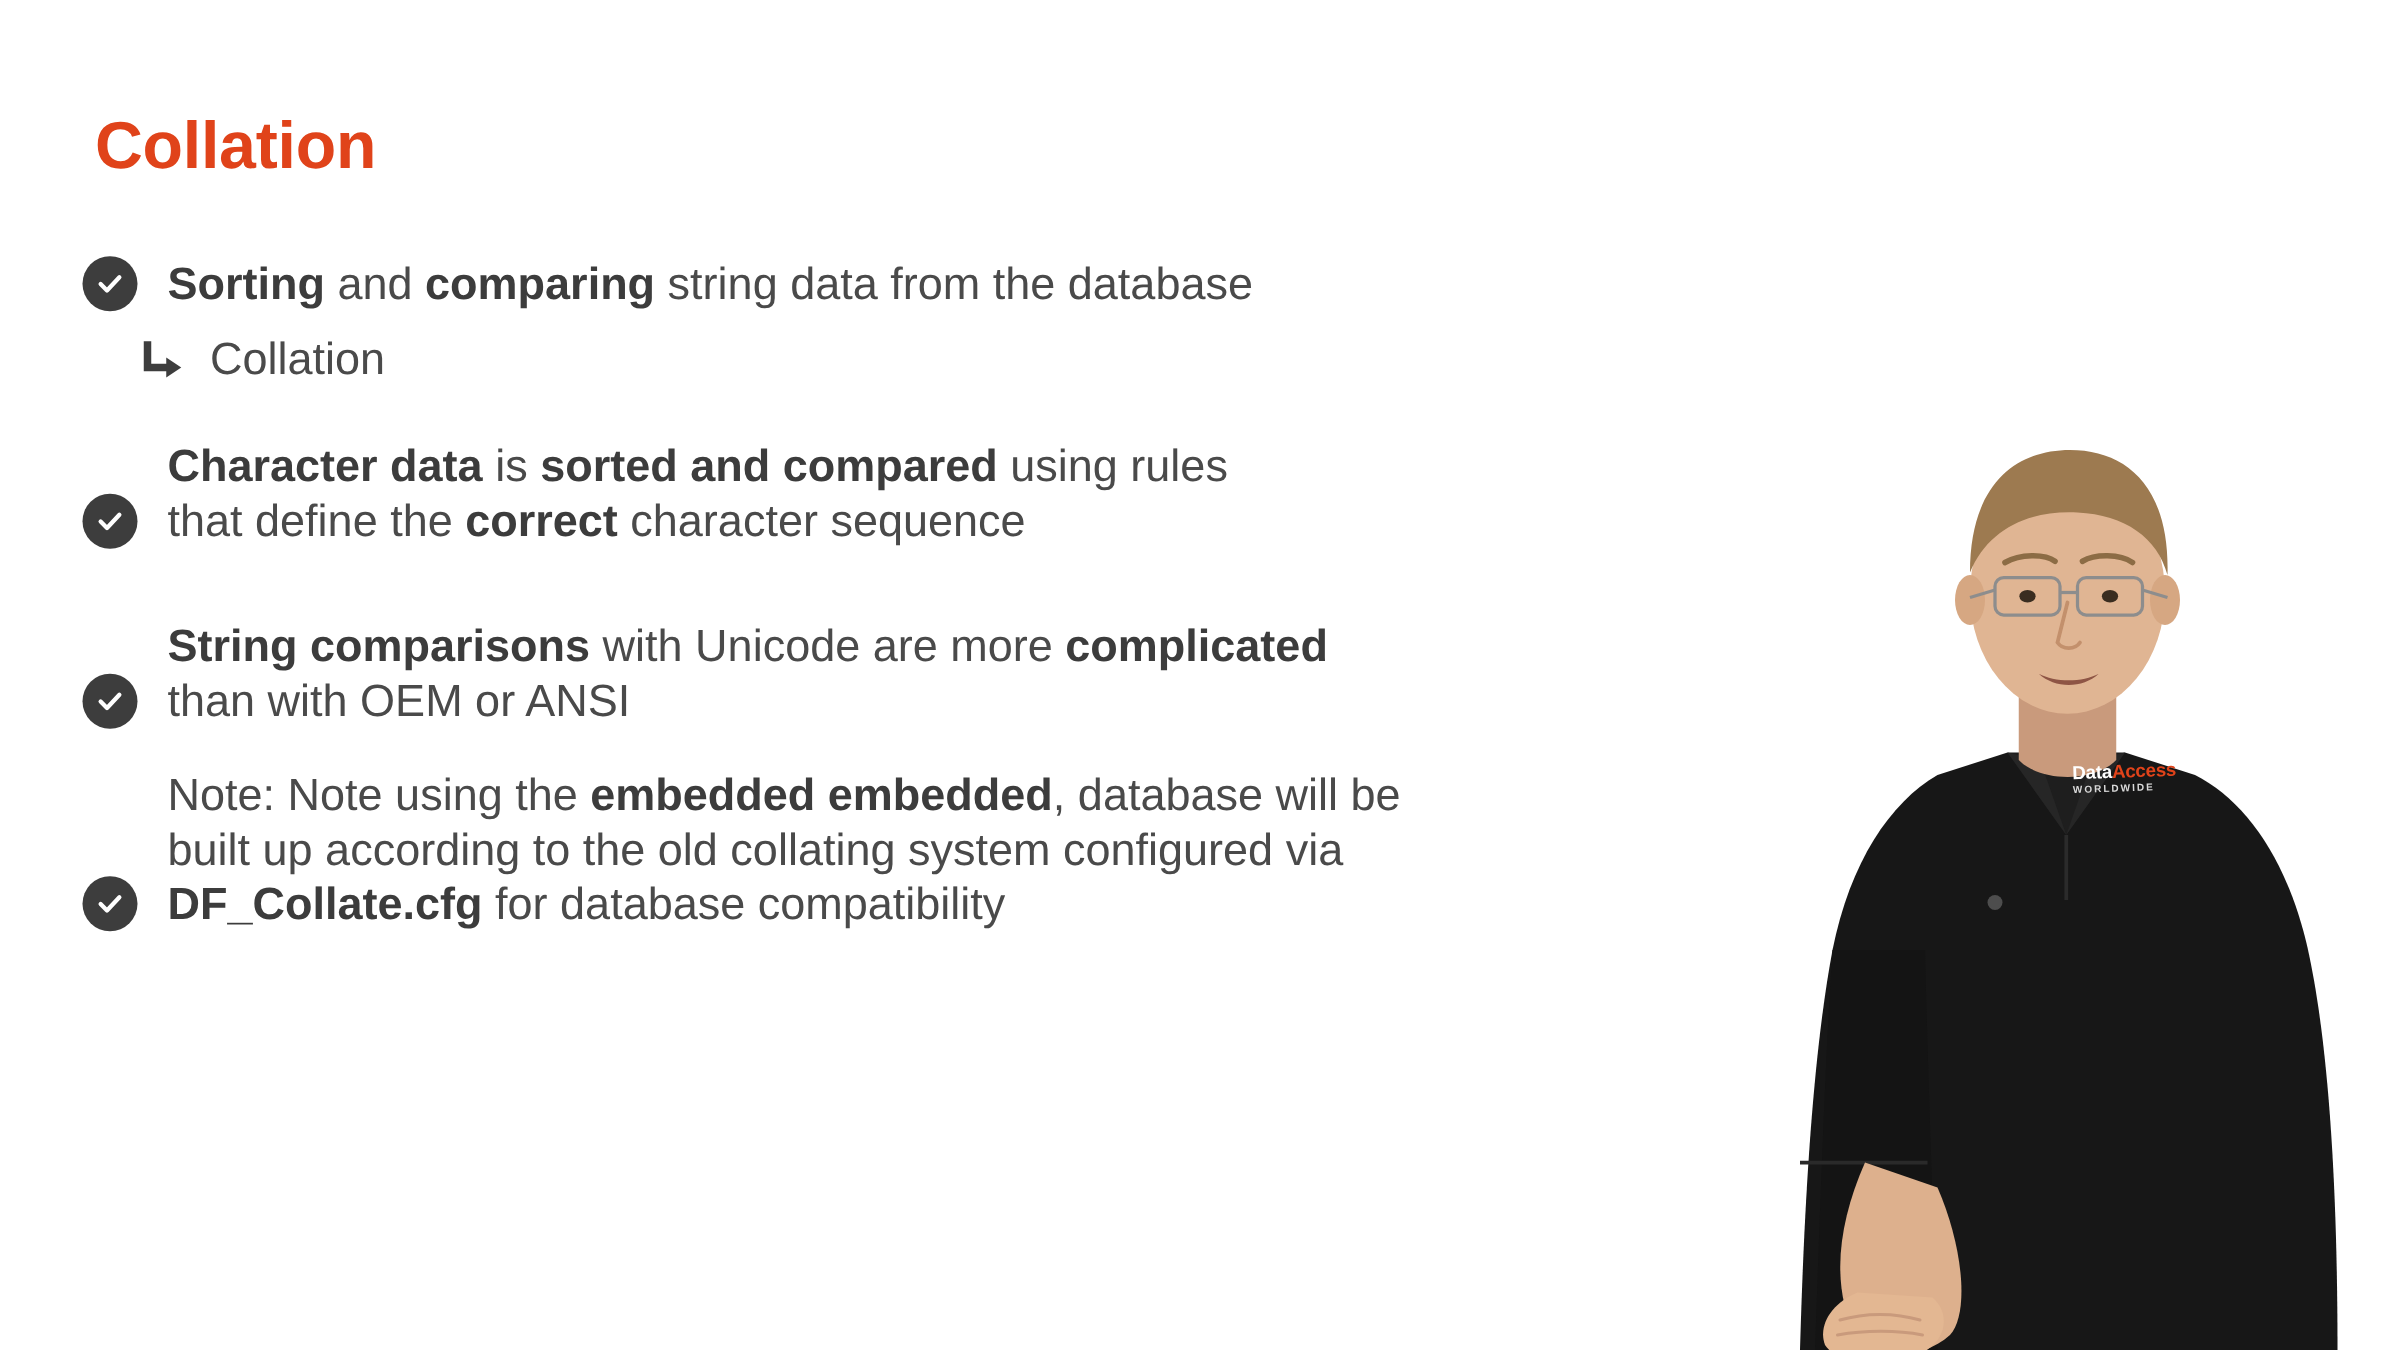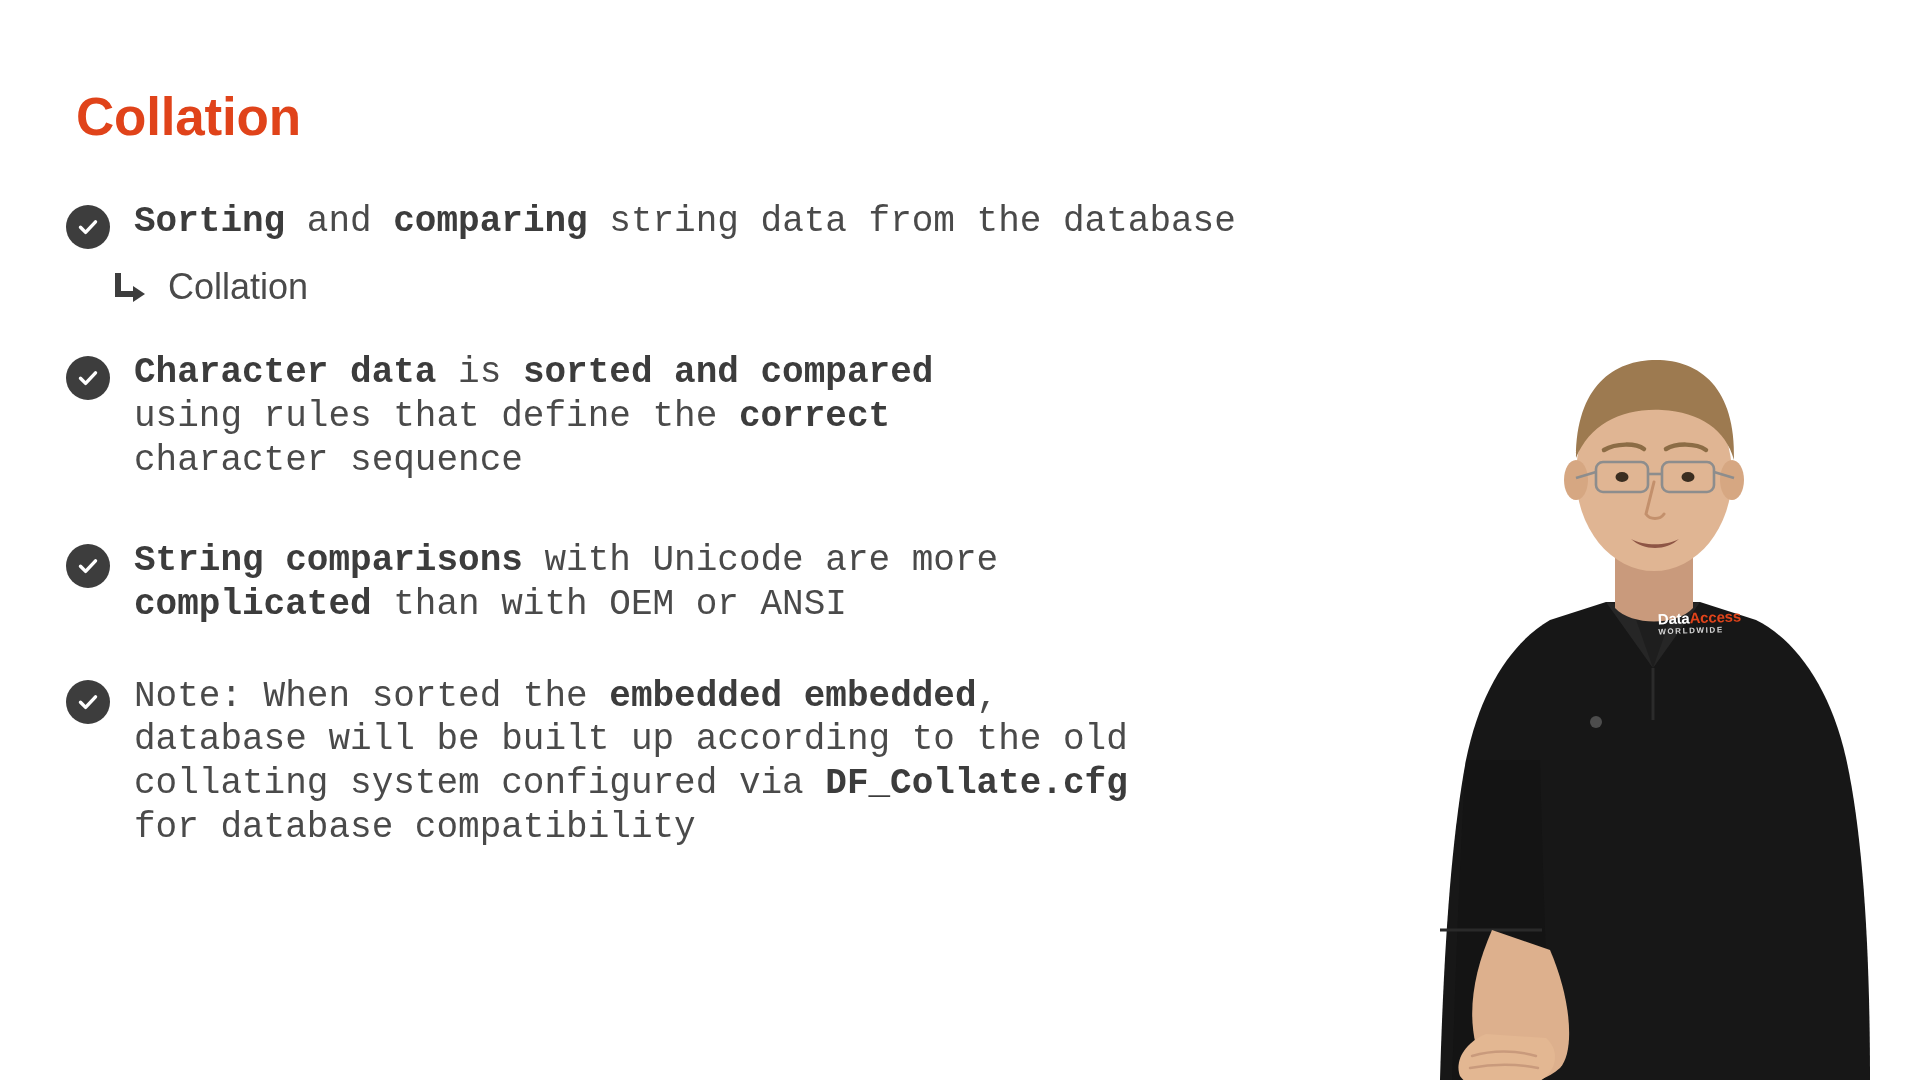--- a/index.html
+++ b/index.html
@@ -40,23 +40,22 @@
   
   #bullet-list {
     position: absolute;
     left: 66px;
     top: 200px;
     width: 1320px;
   }
 
   .bullet-row {
     display: flex;
-    align-items: flex-start;
+    align-items: flex-end;
     margin-bottom: 30px;
-    font-family: Liberation Mono, monospace;
   }
 
   .check-icon {
     flex: 0 0 auto;
     width: 44px;
     height: 44px;
     border-radius: 50%;
     background: #3d3d3d;
     display: flex;
     align-items: center;
@@ -91,21 +90,21 @@
   .sub-text {
     font-size: 36px;
     line-height: 1.22;
     color: #4a4a4a;
   }
 
   
   #row-sorting       { margin-bottom: 22px; }
   #row-sub-collation { margin-bottom: 38px; }
   #row-character     { margin-bottom: 56px; }
-  #row-string        { margin-bottom: 48px; }
+  #row-string        { margin-bottom: 31px; }
   #row-note          { margin-bottom: 0; }
 
   
   #presenter {
     position: absolute;
     right: 0;
     bottom: 0;
     width: 520px;
     height: 790px;
     pointer-events: none;
@@ -188,21 +187,21 @@
       </div>
     </div>
 
     <div class="bullet-row" id="row-note">
       <span class="check-icon">
         <svg width="26" height="26" viewBox="0 0 26 26" aria-hidden="true">
           <path d="M5.5 13.2 L10.6 18.4 L20.5 7.8" fill="none" stroke="#ffffff" stroke-width="3.4" stroke-linecap="round" stroke-linejoin="round"></path>
         </svg>
       </span>
       <div class="bullet-text" style="max-width:1010px">
-        <span>Note: When sorted the </span><b>embedded embedded</b><span>, database will be built up according to the old collating system configured via </span><b>DF_Collate.cfg</b><span> for database compatibility</span>
+        <span>Note: Note using the </span><b>embedded embedded</b><span>, database will be built up according to the old collating system configured via </span><b>DF_Collate.cfg</b><span> for database compatibility</span>
       </div>
     </div>
 
   </div>
 
   <div id="presenter">
     <svg viewBox="0 0 520 790" preserveAspectRatio="xMidYMax meet" aria-hidden="true">
       <defs>
         <clipPath id="frameClip">
             <rect x="0" y="0" width="520" height="790"></rect>

